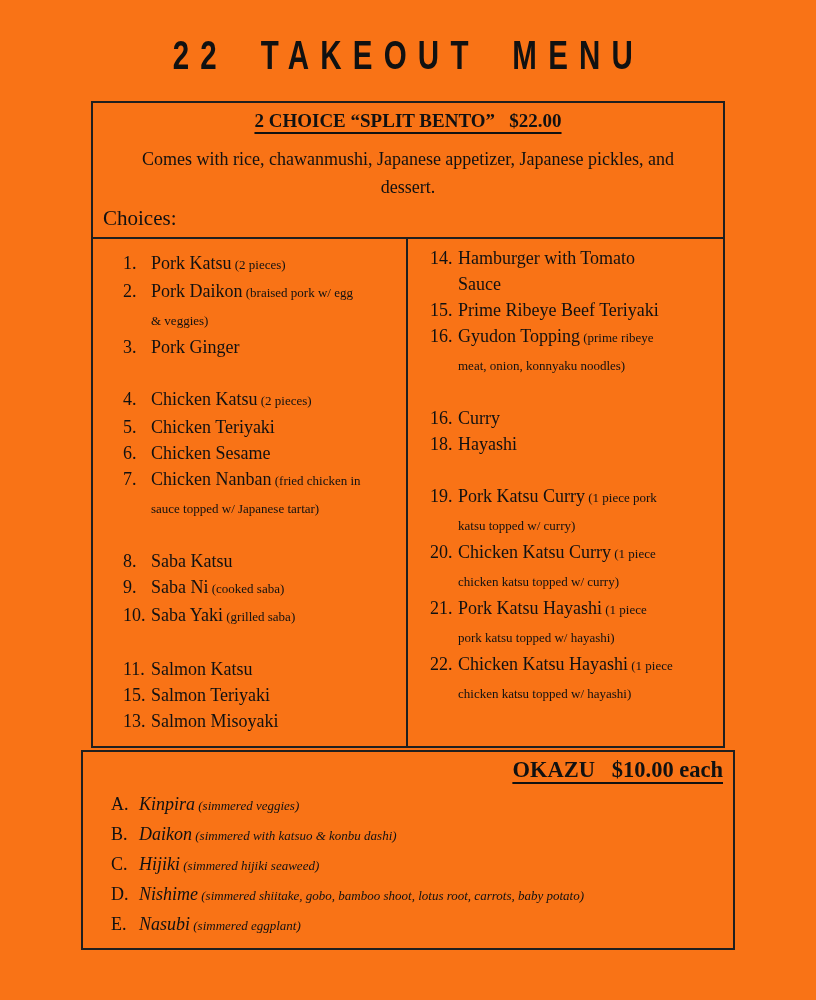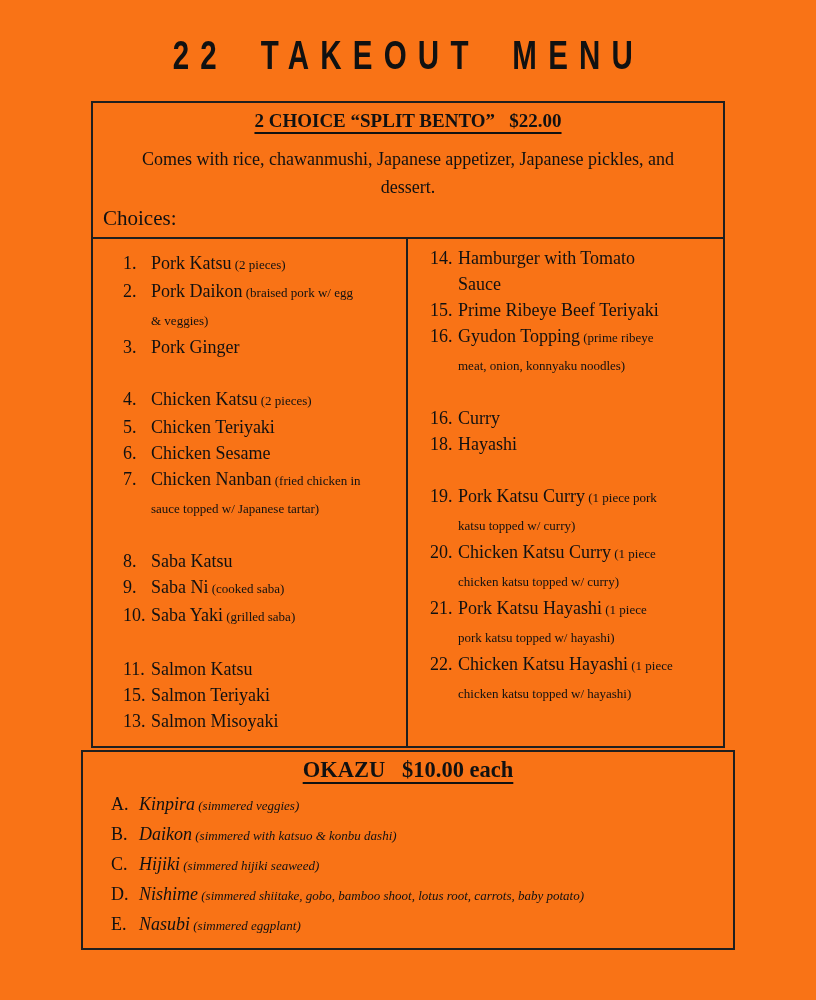--- a/index.html
+++ b/index.html
@@ -99,21 +99,21 @@
   }
   
   .okazu-box {
     width: 630px;
     margin: 2px auto 0 auto;
     border: 2px solid #1f1f1f;
     padding: 5px 10px 8px 10px;
     box-sizing: content-box;
   }
   .okazu-title {
-    text-align: center;
+    text-align: right;
     font-size: 22.5px;
     font-weight: bold;
     white-space: pre;
     text-decoration: underline;
     text-decoration-thickness: 2px;
     text-underline-offset: 5px;
   }
   .okazu-items {
     margin-top: 7px;
     padding-left: 18px;

